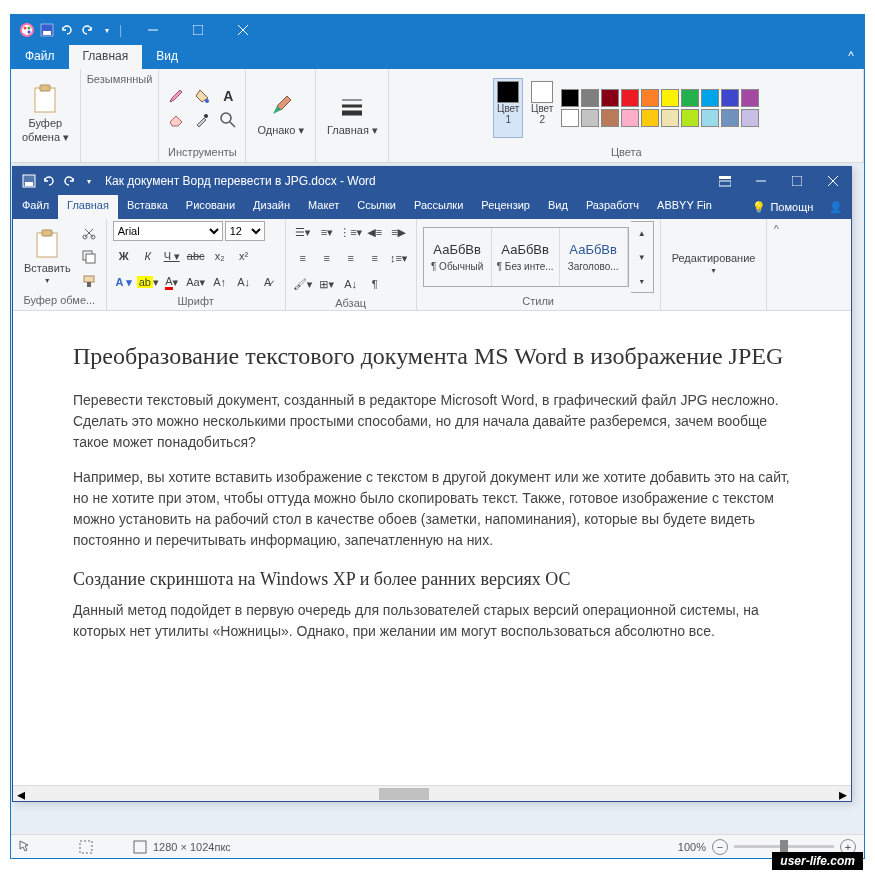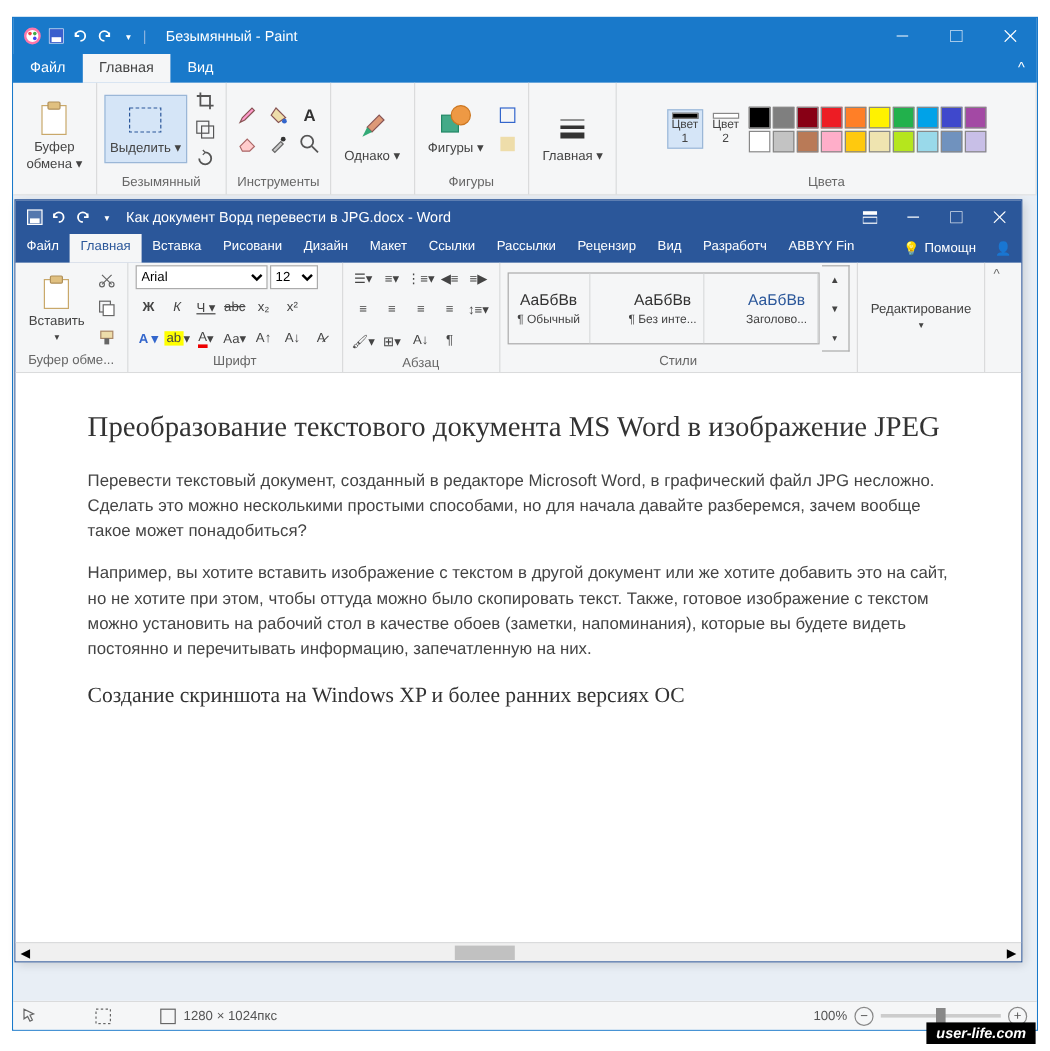--- a/index.html
+++ b/index.html
@@ -24,21 +24,21 @@
 .paint-ribbon { height: 94px; background: #f5f6f7; border-bottom: 1px solid #dadbdc; display: flex; font-size: 11px; color: #444; }
 .rgroup { border-right: 1px solid #dadbdc; display: flex; flex-direction: column; align-items: center; padding: 2px 6px; }
 .rgroup-body { flex: 1; display: flex; align-items: center; gap: 4px; }
 .rgroup-label { font-size: 11px; color: #666; padding: 2px 0; }
 .rbtn { display: flex; flex-direction: column; align-items: center; padding: 4px; cursor: pointer; border: 1px solid transparent; }
 .rbtn .ico { width: 32px; height: 32px; display: flex; align-items: center; justify-content: center; }
 .rbtn .lbl { font-size: 11px; text-align: center; line-height: 1.2; margin-top: 2px; }
 .rbtn.selected { border-color: #9bb7d7; background: #d5e5f7; }
 .tool-col { display: flex; flex-direction: column; gap: 2px; }
 .tool-col .ti { width: 22px; height: 22px; display: flex; align-items: center; justify-content: center; cursor: pointer; border: 1px solid transparent; }
-.colorbox { width: 30px; height: 33px; display: flex; flex-direction: column; align-items: center; cursor: pointer; border: 1px solid transparent; padding: 2px; }
+.colorbox { width: 30px; height: 60px; display: flex; flex-direction: column; align-items: center; cursor: pointer; border: 1px solid transparent; padding: 2px; }
 .colorbox.selected { border-color: #9bb7d7; background: #d5e5f7; }
 .colorbox .sw { width: 22px; height: 22px; border: 1px solid #888; }
 .palette { display: grid; grid-template-columns: repeat(10, 18px); gap: 2px; }
 .palette .c { width: 18px; height: 18px; border: 1px solid #888; cursor: pointer; }
 
 .paint-canvas { flex: 1; background: #e8eef5; position: relative; overflow: hidden; }
 
 .paint-status { height: 24px; background: #f5f6f7; border-top: 1px solid #dadbdc; display: flex; align-items: center; font-size: 11px; color: #555; padding: 0 8px; gap: 40px; }
 .paint-status .seg { display: flex; align-items: center; gap: 6px; }
 .paint-status .spacer { flex: 1; }
@@ -55,21 +55,21 @@
 .word-tabs .tab { padding: 4px 9px; color: #fff; cursor: pointer; white-space: nowrap; font-size: 11px; }
 .word-tabs .tab.active { background: #f5f6f7; color: #2b579a; }
 .word-tabs .spacer { flex: 1; }
 .word-tabs .help { padding: 4px 8px; color: #fff; display: flex; align-items: center; gap: 4px; font-size: 11px; }
 
 .word-ribbon { height: 92px; background: #f5f6f7; border-bottom: 1px solid #dadbdc; display: flex; font-size: 11px; color: #444; }
 .word-ribbon .rgroup-body { gap: 2px; }
 .word-ribbon .fmt-row { display: flex; gap: 2px; align-items: center; }
 .word-ribbon .fmt-row .fb { width: 22px; height: 22px; display: flex; align-items: center; justify-content: center; cursor: pointer; border: 1px solid transparent; font-size: 11px; }
 .word-ribbon select, .word-ribbon input { font-size: 11px; height: 20px; border: 1px solid #ababab; background: #fff; }
-.styles { display: flex; border: 1px solid #ababab; gap: 27px; }
+.styles { display: flex; border: 1px solid #ababab; }
 .styles .style { width: 68px; height: 58px; border-right: 1px solid #dadbdc; display: flex; flex-direction: column; align-items: center; justify-content: center; cursor: pointer; font-size: 10px; }
 .styles .style .preview { font-size: 13px; color: #333; margin-bottom: 4px; }
 .styles .style.blue .preview { color: #2b579a; }
 
 .word-doc { flex: 1; background: #fff; padding: 30px 60px; overflow: auto; color: #333; }
 .word-doc h1 { font-family: Georgia, 'Times New Roman', serif; font-size: 24px; font-weight: normal; color: #333; margin-bottom: 18px; line-height: 1.3; }
 .word-doc h2 { font-family: Georgia, 'Times New Roman', serif; font-size: 18px; font-weight: normal; color: #333; margin: 18px 0 10px; }
 .word-doc p { font-size: 14px; line-height: 1.5; margin-bottom: 14px; color: #444; }
 
 .scrollbar-h { height: 16px; background: #f0f0f0; border-top: 1px solid #dadbdc; position: relative; }
@@ -109,21 +109,20 @@
         </span>
       <span class="ico">
           <svg width="14" height="14" viewBox="0 0 14 14">
             <path d="M11 7 A4 4 0 1 0 7 11" fill="none" stroke="#fff" stroke-width="1.5"></path>
             <path d="M11 4 L11 7 L8 7" fill="none" stroke="#fff" stroke-width="1.5"></path>
           </svg>
         </span>
       <span class="ico" style="font-size:8px;color:#fff">▾</span>
       <span style="color:#8cb4e0">|</span>
     </div>
-    <div class="title">Безымянный - Paint</div>
     <div class="win-controls">
       <div class="wc">
           <svg width="10" height="10">
             <line x1="0" y1="5" x2="10" y2="5" stroke="#fff" stroke-width="1"></line>
           </svg>
         </div>
       <div class="wc">
           <svg width="10" height="10">
             <rect x="0" y="0" width="10" height="10" fill="none" stroke="#fff" stroke-width="1"></rect>
           </svg>
@@ -156,49 +155,20 @@
               </svg>
             </span>
           <span class="lbl" style="white-space:pre">Буфер
 обмена ▾</span>
         </div>
       </div>
       <div class="rgroup-label"></div>
     </div>
 
     <div class="rgroup">
-      <div class="rgroup-body">
-        <div class="rbtn selected">
-          <span class="ico">
-              <svg width="30" height="24">
-                <rect x="2" y="2" width="26" height="20" fill="none" stroke="#2b579a" stroke-width="1" stroke-dasharray="3,2"></rect>
-              </svg>
-            </span>
-          <span class="lbl">Выделить ▾</span>
-        </div>
-        <div class="tool-col">
-          <div class="ti">
-              <svg width="16" height="16">
-                <path d="M4 1 L4 12 L15 12 M1 4 L12 4 L12 15" stroke="#555" fill="none" stroke-width="1.5"></path>
-              </svg>
-            </div>
-          <div class="ti">
-              <svg width="16" height="16">
-                <rect x="1" y="1" width="10" height="10" fill="none" stroke="#555"></rect>
-                <rect x="5" y="5" width="10" height="10" fill="none" stroke="#555"></rect>
-              </svg>
-            </div>
-          <div class="ti">
-              <svg width="16" height="16">
-                <path d="M8 3 A5 5 0 1 1 3 8" fill="none" stroke="#555" stroke-width="1.5"></path>
-                <path d="M6 1 L8 3 L6 5" fill="none" stroke="#555"></path>
-              </svg>
-            </div>
-        </div>
-      </div>
       <div class="rgroup-label">Безымянный</div>
     </div>
 
     <div class="rgroup">
       <div class="rgroup-body">
         <div class="tool-col">
           <div class="ti">
               <svg width="16" height="16">
                 <path d="M2 14 L4 10 L12 2 L14 4 L6 12 Z" fill="#f9c" stroke="#855"></path>
               </svg>
@@ -244,46 +214,20 @@
                 <path d="M20 4 L24 8 L14 18 L10 14 Z" fill="#d97" stroke="#855"></path>
                 <path d="M10 14 L6 22 L14 18 Z" fill="#3a7"></path>
               </svg>
             </span>
           <span class="lbl">Однако ▾</span>
         </div>
       </div>
       <div class="rgroup-label"></div>
     </div>
 
-    <div class="rgroup">
-      <div class="rgroup-body">
-        <div class="rbtn">
-          <span class="ico">
-              <svg width="28" height="28">
-                <rect x="2" y="10" width="14" height="14" fill="#4a8" stroke="#286"></rect>
-                <circle cx="18" cy="10" r="8" fill="#e94" stroke="#c72"></circle>
-              </svg>
-            </span>
-          <span class="lbl">Фигуры ▾</span>
-        </div>
-        <div class="tool-col">
-          <div class="ti">
-              <svg width="16" height="16">
-                <rect x="2" y="2" width="12" height="12" fill="none" stroke="#36c"></rect>
-              </svg>
-            </div>
-          <div class="ti">
-              <svg width="16" height="16">
-                <rect x="2" y="2" width="12" height="12" fill="#eda"></rect>
-              </svg>
-            </div>
-        </div>
-      </div>
-      <div class="rgroup-label">Фигуры</div>
-    </div>
 
     <div class="rgroup">
       <div class="rgroup-body">
         <div class="rbtn">
           <span class="ico">
               <svg width="28" height="28">
                 <line x1="4" y1="8" x2="24" y2="8" stroke="#333" stroke-width="1"></line>
                 <line x1="4" y1="14" x2="24" y2="14" stroke="#333" stroke-width="3"></line>
                 <line x1="4" y1="21" x2="24" y2="21" stroke="#333" stroke-width="5"></line>
               </svg>
@@ -565,20 +509,21 @@
     <div style="width:18px;display:flex;align-items:flex-start;justify-content:center;padding-top:4px">
       <span style="cursor:pointer;color:#666">^</span>
     </div>
   </div>
 
   <div class="word-doc">
     <h1>Преобразование текстового документа MS Word в изображение JPEG</h1>
     <p>Перевести текстовый документ, созданный в редакторе Microsoft Word, в графический файл JPG несложно. Сделать это можно несколькими простыми способами, но для начала давайте разберемся, зачем вообще такое может понадобиться?</p>
     <p>Например, вы хотите вставить изображение с текстом в другой документ или же хотите добавить это на сайт, но не хотите при этом, чтобы оттуда можно было скопировать текст. Также, готовое изображение с текстом можно установить на рабочий стол в качестве обоев (заметки, напоминания), которые вы будете видеть постоянно и перечитывать информацию, запечатленную на них.</p>
     <h2>Создание скриншота на Windows XP и более ранних версиях ОС</h2>
+    <p>Данный метод подойдет в первую очередь для пользователей старых версий операционной системы, на которых нет утилиты «Ножницы». Однако, при желании им могут воспользоваться абсолютно все.</p>
   </div>
 
   <div class="scrollbar-h">
     <div class="arr" style="left:0">◂</div>
     <div class="track">
         <div class="thumb"></div>
       </div>
     <div class="arr" style="right:0">▸</div>
   </div>
 </div>

